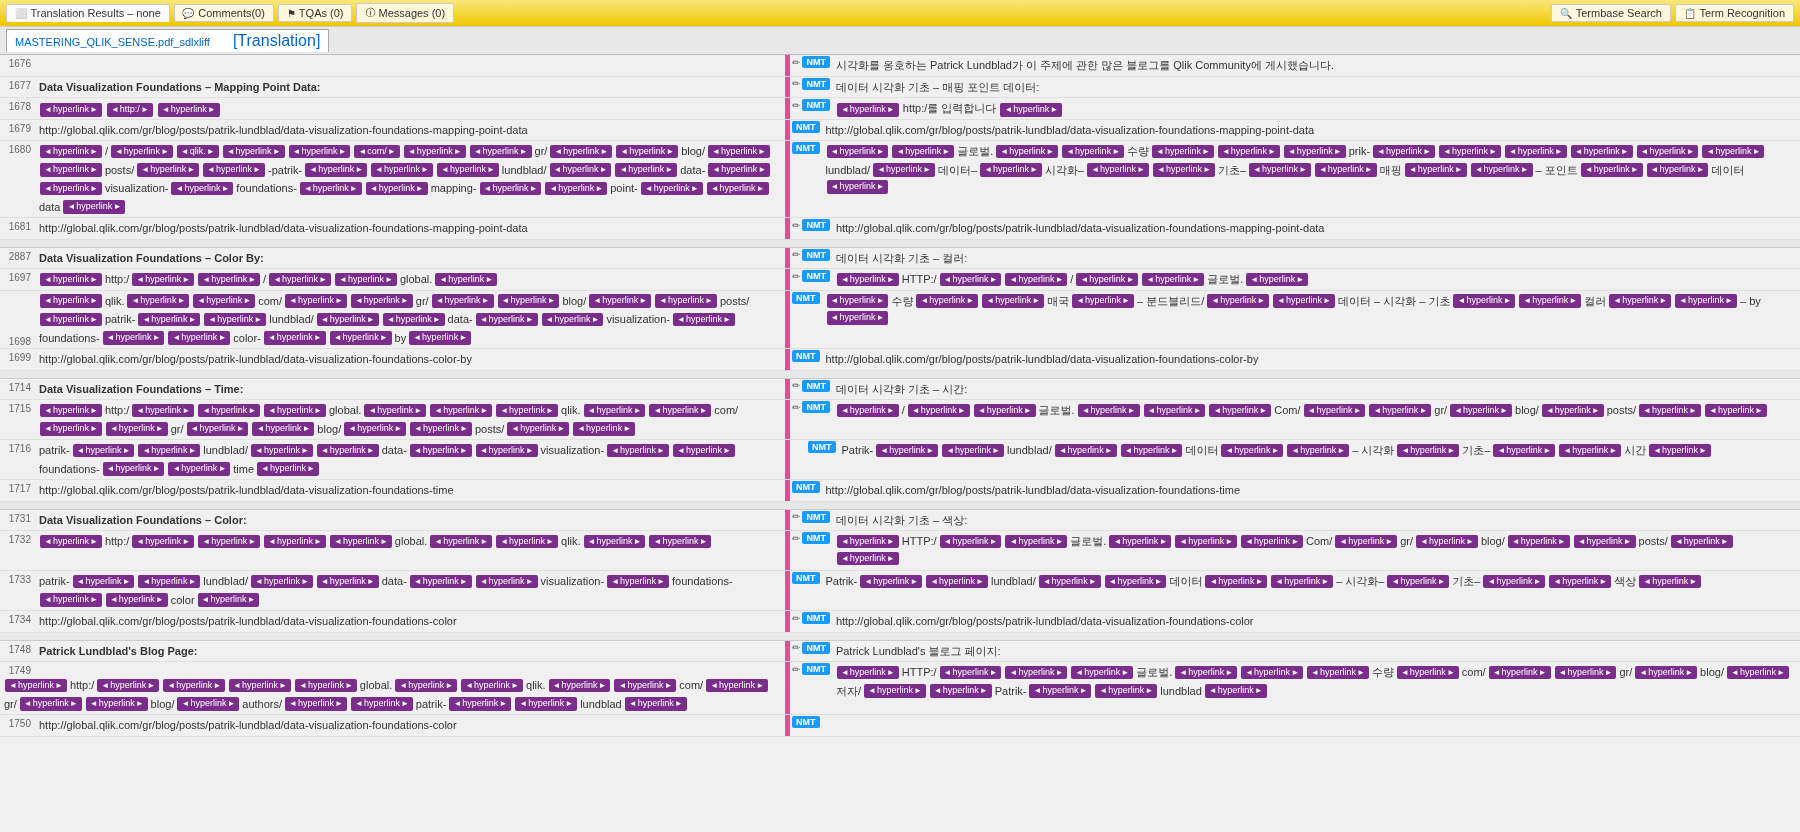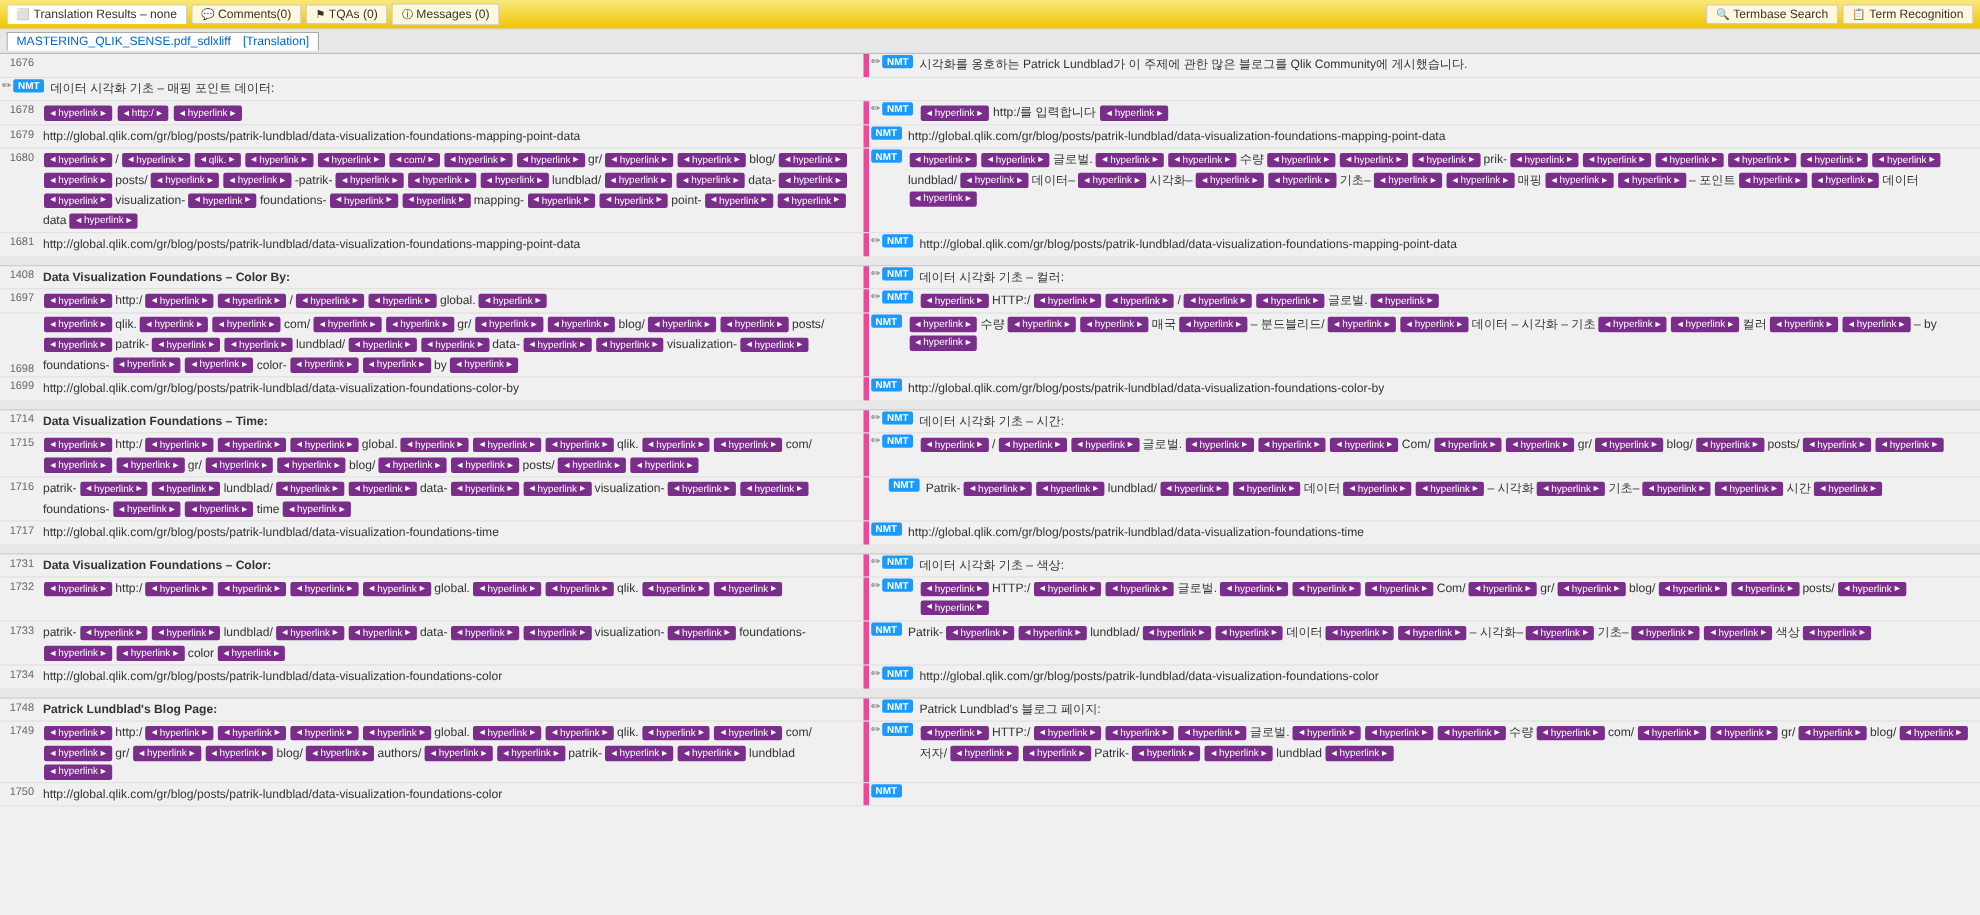--- a/index.html
+++ b/index.html
@@ -38,21 +38,21 @@
     }
     .file-tab {
       background: #fff;
       border: 1px solid #aaa;
       border-bottom: none;
       padding: 2px 8px;
       font-size: 11px;
       cursor: pointer;
       color: #0066cc;
     }
-    .file-tab-bracket { font-size: 11px; color: #0066cc; margin-left: 8px; }
+    .file-tab-bracket { font-size: 16px; color: #0066cc; margin-left: 20px; }
 
     .seg-num {
       width: 35px;
       min-width: 35px;
       color: #666;
       font-size: 10px;
       padding-right: 4px;
       padding-top: 2px;
       text-align: right;
     }
@@ -216,20 +216,24 @@
       <div class="right-cell">
         <div class="right-cell-icons">
           <span class="pencil-icon">✏</span>
           <span class="nmt-badge">NMT</span>
         </div>
         <span class="right-content">시각화를 옹호하는 Patrick Lundblad가 이 주제에 관한 많은 블로그를 Qlik Community에 게시했습니다.</span>
       </div>
     </div>
 
     <div class="content-row">
+      <div class="left-cell">
+        <span class="seg-num">1677</span>
+        <span class="seg-content segment-title">Data Visualization Foundations – Mapping Point Data:</span>
+      </div>
       <div class="right-cell">
         <div class="right-cell-icons">
           <span class="pencil-icon">✏</span>
           <span class="nmt-badge">NMT</span>
         </div>
         <span class="right-content">데이터 시각화 기초 – 매핑 포인트 데이터:</span>
       </div>
     </div>
 
     <div class="content-row">
@@ -346,21 +350,21 @@
           <span class="nmt-badge">NMT</span>
         </div>
         <span class="right-content">http://global.qlik.com/gr/blog/posts/patrik-lundblad/data-visualization-foundations-mapping-point-data</span>
       </div>
     </div>
 
     <div class="group-separator"></div>
 
     <div class="content-row">
       <div class="left-cell">
-        <span class="seg-num">1408</span>
+        <span class="seg-num">2887</span>
         <span class="seg-content segment-title">Data Visualization Foundations – Color By:</span>
       </div>
       <div class="right-cell">
         <div class="right-cell-icons">
           <span class="pencil-icon">✏</span>
           <span class="nmt-badge">NMT</span>
         </div>
         <span class="right-content">데이터 시각화 기초 – 컬러:</span>
       </div>
     </div>
@@ -677,21 +681,21 @@
       <div class="right-cell">
         <div class="right-cell-icons">
           <span class="pencil-icon">✏</span>
           <span class="nmt-badge">NMT</span>
         </div>
         <span class="right-content">Patrick Lundblad's 블로그 페이지:</span>
       </div>
     </div>
 
     <div class="content-row" style="min-height:50px;">
-      <div class="left-cell" style="align-items:flex-start;">
+      <div class="left-cell" style="align-items:flex-start;flex-direction:column;">
         <span class="seg-num">1749</span>
         <span class="seg-content" style="display:flex;flex-wrap:wrap;gap:2px;align-items:center;">
           <span class="tag tag-both">hyperlink</span>
           http:/ <span class="tag tag-both">hyperlink</span>
           <span class="tag tag-both">hyperlink</span>
           <span class="tag tag-both">hyperlink</span>
           <span class="tag tag-both">hyperlink</span>
           global. <span class="tag tag-both">hyperlink</span>
           <span class="tag tag-both">hyperlink</span>
           qlik. <span class="tag tag-both">hyperlink</span>

